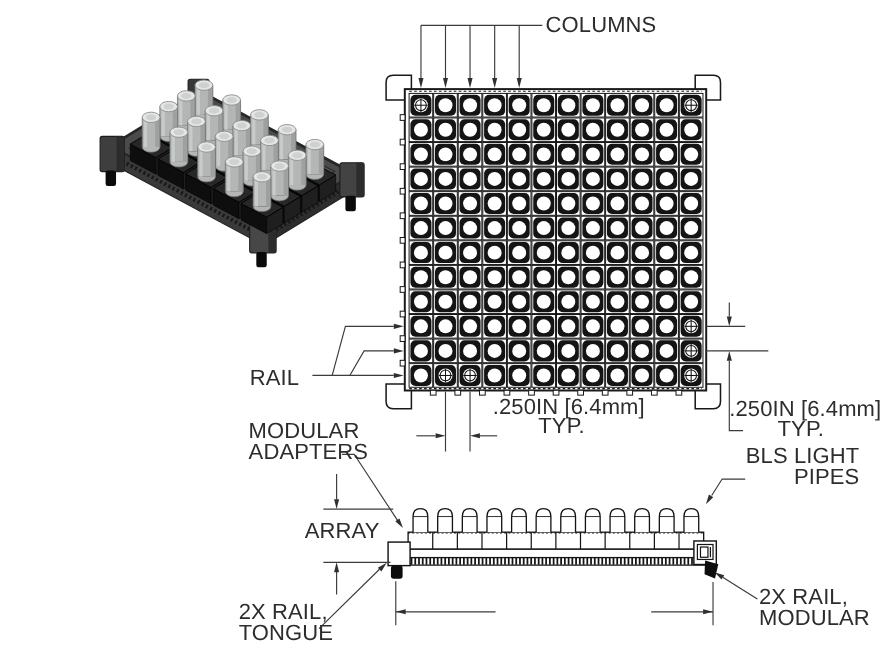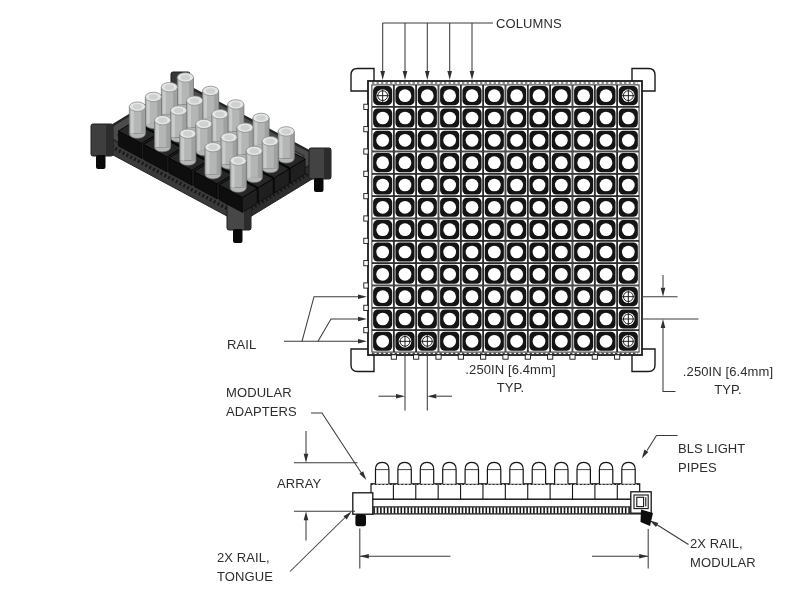--- a/index.html
+++ b/index.html
@@ -1,19 +1,19 @@
 <!DOCTYPE html>
 <html><head>
 <meta charset="utf-8">
 <style>
   html,body{margin:0;padding:0;background:#ffffff;}
   .canvas{position:relative;width:802px;height:603px;background:#ffffff;overflow:hidden;
           font-family:"Liberation Sans", sans-serif;color:#2d2d2d;}
   .canvas svg{position:absolute;left:0;top:0;}
-  .lbl{position:absolute;font-size:13px;line-height:19px;letter-spacing:.1px;white-space:nowrap;}
+  .lbl{position:absolute;font-size:20px;line-height:19px;letter-spacing:.1px;white-space:nowrap;}
   .ctr{text-align:center;}
   .dim{line-height:18px;}
 </style>
 </head>
 <body>
 
 <div class="canvas">
 
 <svg width="802" height="603" viewBox="0 0 802 603">
 
@@ -1249,21 +1249,21 @@
   <div>TYP.</div>
 </div>
 
 <div class="lbl" style="left:226px;top:383px;">
   <div>MODULAR</div>
   <div>ADAPTERS</div>
 </div>
 
 <div class="lbl" style="left:277px;top:474px;">ARRAY</div>
 
-<div class="lbl" style="left:678px;top:439px;">
+<div class="lbl" style="left:678px;top:406px;text-align:right;">
   <div>BLS LIGHT</div>
   <div>PIPES</div>
 </div>
 
 <div class="lbl" style="left:217px;top:548px;">
   <div>2X RAIL,</div>
   <div>TONGUE</div>
 </div>
 
 <div class="lbl" style="left:690px;top:534px;">

